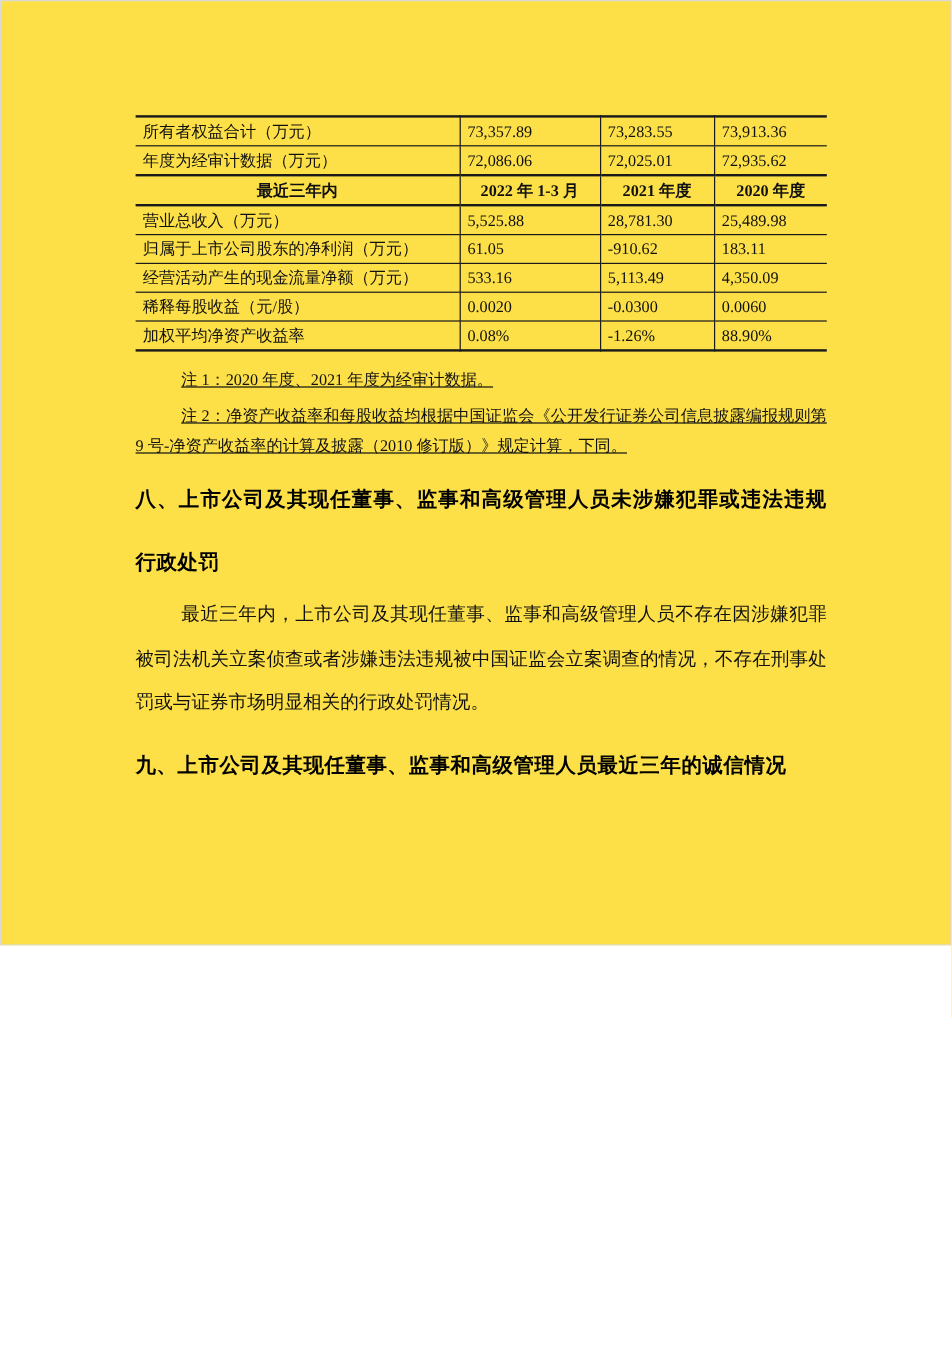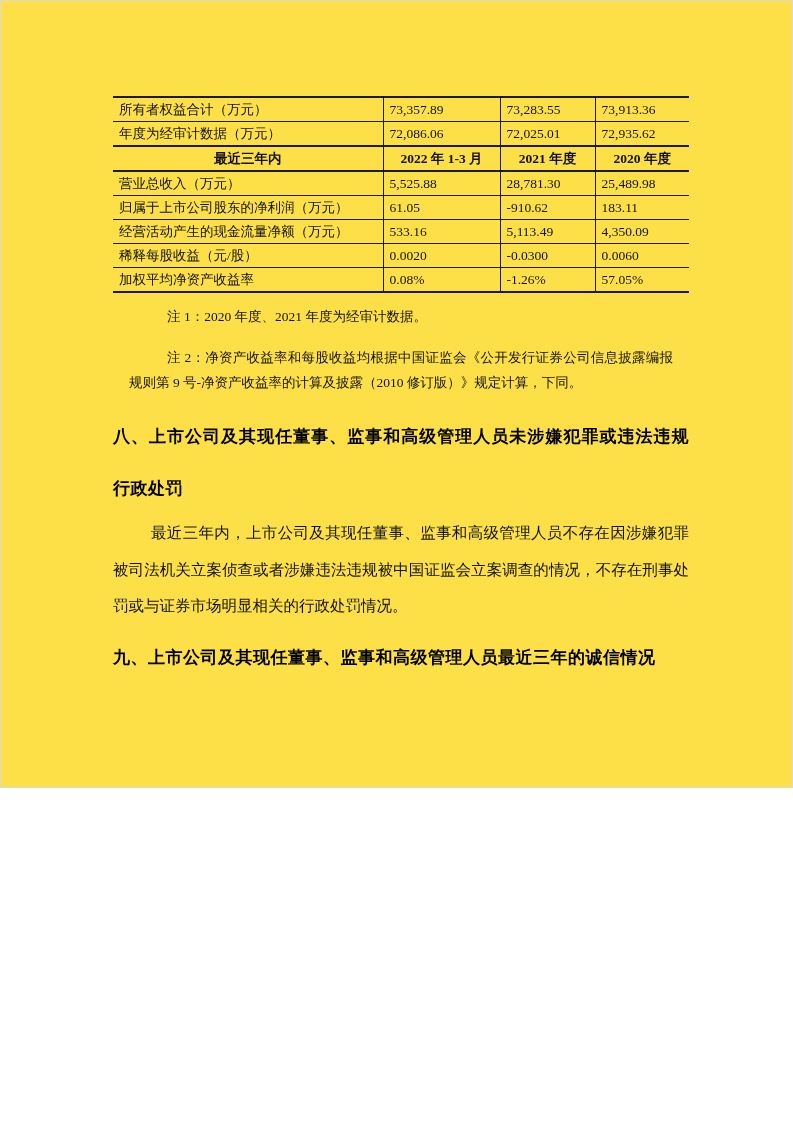--- a/index.html
+++ b/index.html
@@ -39,25 +39,26 @@
   table.fin tr.head td {
     border-top:2px solid #1a1a1a;
     border-bottom:2px solid #1a1a1a;
     font-weight:bold;
     text-align:center;
   }
   td.lbl { text-align:left; padding-left:5px; }
   td.num { text-align:left; padding-right:9px; }
   
   .note {
-    margin:16px;
+    margin:0;
     font-size:13.5px;
     line-height:25px;
     text-indent:38px;
     text-align:justify;
+    text-decoration:underline;
   }
   .note-1 { margin-top:11px; }
   .note-2 { margin-top:5px; }
   
   .heading {
     margin:7px 0 0 0;
     font-family:"Liberation Sans", sans-serif;
     font-weight:700;
     font-size:17px;
     line-height:52px;
@@ -136,21 +137,21 @@
         <tr>
           <td class="lbl">稀释每股收益（元/股）</td>
           <td class="num">0.0020</td>
           <td class="num">-0.0300</td>
           <td class="num">0.0060</td>
         </tr>
         <tr>
           <td class="lbl">加权平均净资产收益率</td>
           <td class="num">0.08%</td>
           <td class="num">-1.26%</td>
-          <td class="num">57.05%</td>
+          <td class="num">88.90%</td>
         </tr>
       </tbody>
     </table>
 
     <p class="note note-1">注 1：2020 年度、2021 年度为经审计数据。</p>
     <p class="note note-2">注 2：净资产收益率和每股收益均根据中国证监会《公开发行证券公司信息披露编报规则第 9 号-净资产收益率的计算及披露（2010 修订版）》规定计算，下同。</p>
 
     <h2 class="heading">八、上市公司及其现任董事、监事和高级管理人员未涉嫌犯罪或违法违规行政处罚</h2>
     <p class="para">最近三年内，上市公司及其现任董事、监事和高级管理人员不存在因涉嫌犯罪被司法机关立案侦查或者涉嫌违法违规被中国证监会立案调查的情况，不存在刑事处罚或与证券市场明显相关的行政处罚情况。</p>
 

